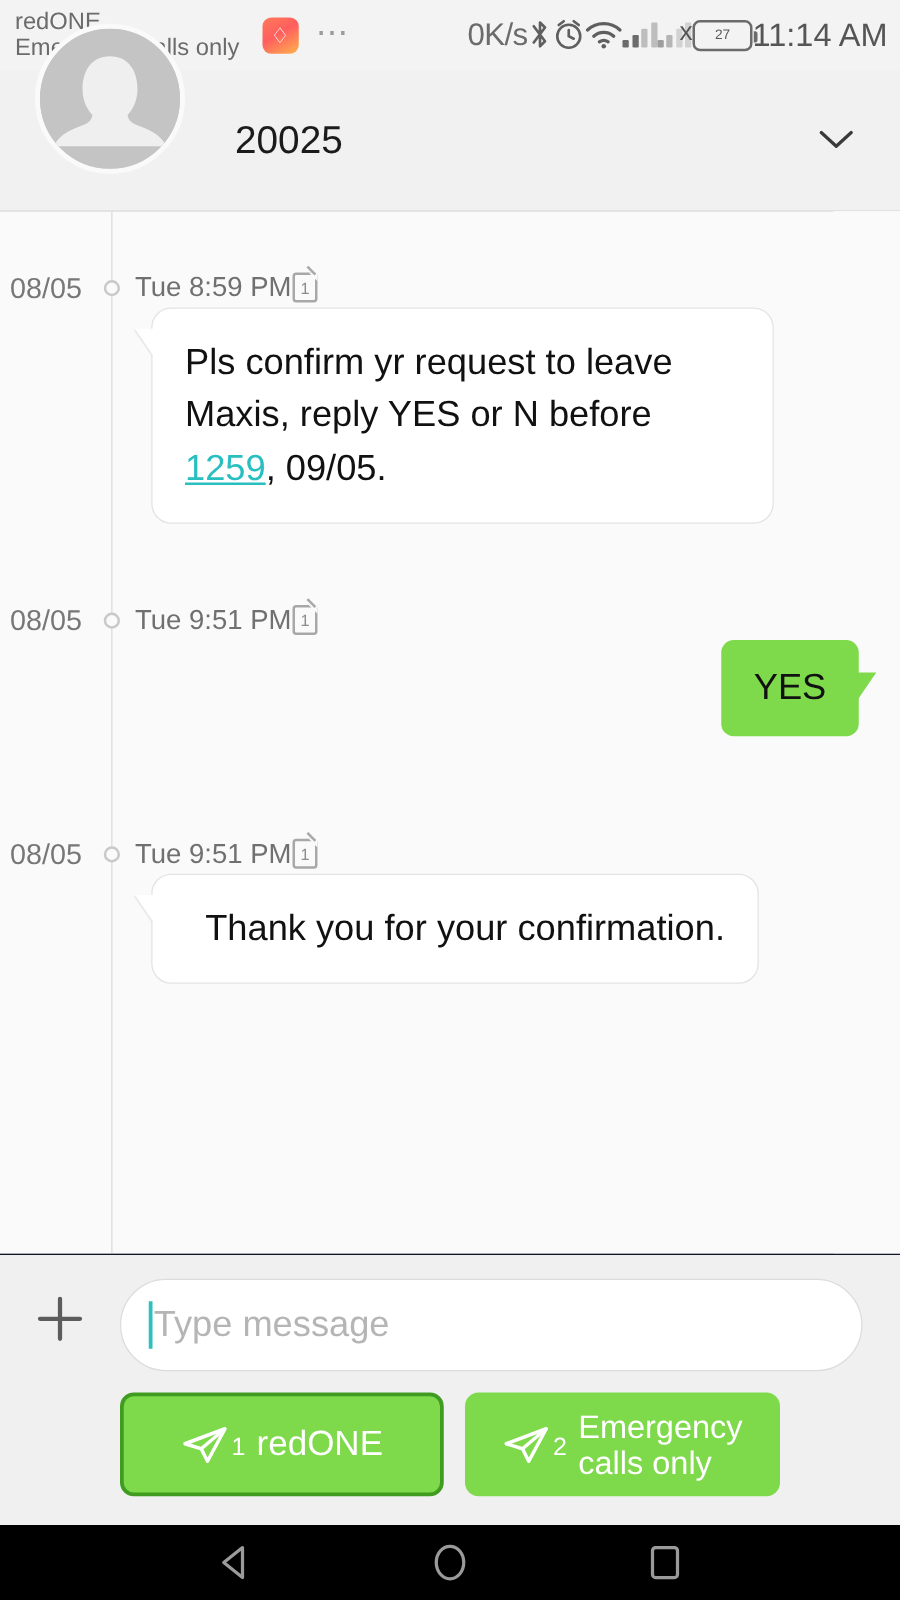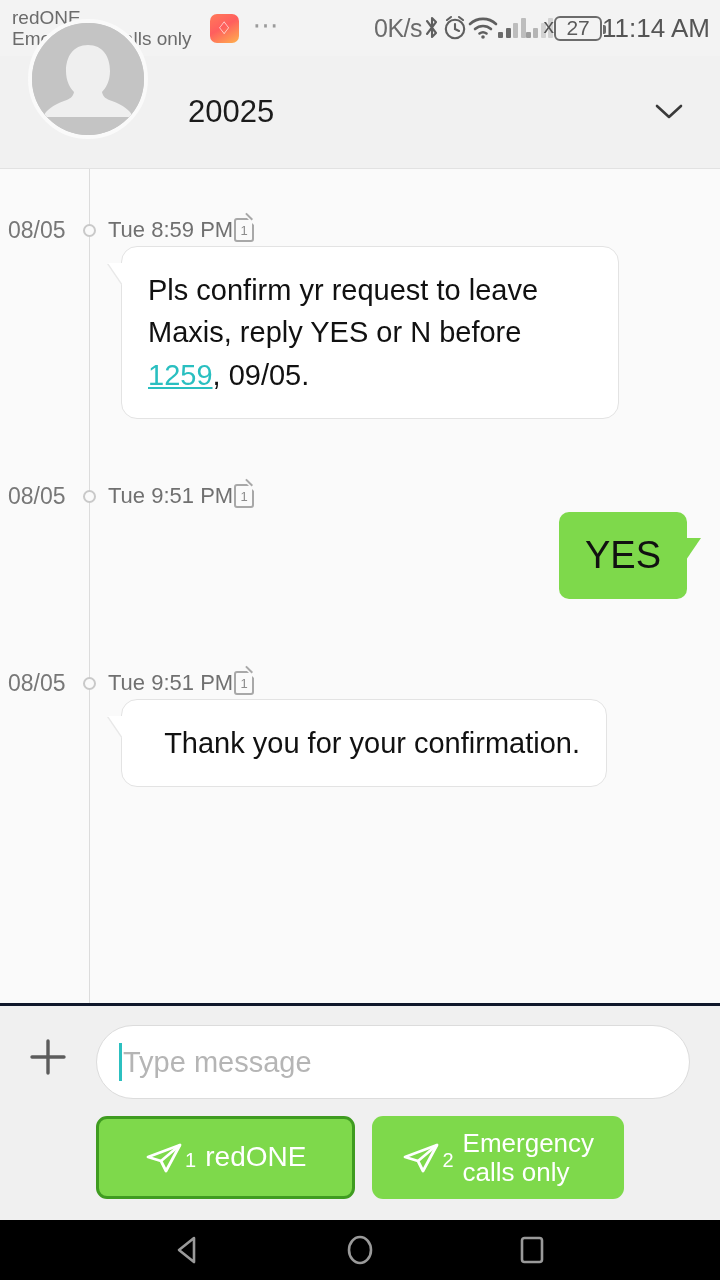--- a/index.html
+++ b/index.html
@@ -46,21 +46,21 @@
   .bars2 i.c2 { height: 10px; background:#b5b5b5;}
   .bars2 i.c3 { height: 15px; background:#d2d2d2;}
   .bars2 i.c4 { height: 20px; background:#d2d2d2;}
   .xmark { font-size: 21px; color: #555; margin-left: -12px; z-index: 2; font-weight: 500;}
   .battery {
     border: 2.5px solid #6b6b6b; border-radius: 6px;
     padding: 0 5px; height: 25px; min-width: 48px;
     display: flex; align-items: center; justify-content: center;
     position: relative;
   }
-  .battery span { font-size: 21px; color: #5a5a5a; }
+  .battery span { font-size: 11px; color: #5a5a5a; }
   .battery::after {
     content: ''; position: absolute; right: -6px; top: 7px;
     width: 3px; height: 9px; background: #6b6b6b; border-radius: 0 2px 2px 0;
   }
   .clock { font-size: 26px; color: #555; }
 
   
   .header {
     position: absolute; top: 56px; left: 0; width: 720px; height: 113px;
     background: #f1f1f1; border-bottom: 1px solid #e2e2e2;
@@ -124,33 +124,33 @@
     width: 0; height: 0;
     border-top: 0 solid transparent;
     border-right: 15px solid #ffffff;
     border-bottom: 22px solid transparent;
     filter: drop-shadow(-1px 1px 0 #e8e8e8);
   }
   .bubble-in a.link { color: #29bfc0; text-decoration: underline; }
   .bubble-out {
     position: absolute; background: #7ed94b;
     border-radius: 10px; padding: 22px 26px;
-    font-size: 38px; color: #111;
+    font-size: 29px; color: #111;
   }
   .bubble-out::after {
     content:''; position:absolute; right: -14px; top: 26px;
     width: 0; height: 0;
     border-left: 15px solid #7ed94b;
     border-bottom: 22px solid transparent;
   }
 
   
   .inputbar {
     position: absolute; top: 1003px; left: 0; width: 720px; height: 217px;
-    background: #f0f0f0; border-top: 3px solid #0f172a;
+    background: #f0f0f0; border-top: 1px solid #0f172a;
   }
   .plus {
     position: absolute; left: 27px; top: 30px;
     width: 42px; height: 42px; color: #5c5c5c;
     display: flex; align-items: center; justify-content: center;
   }
   .textfield {
     position: absolute; left: 96px; top: 19px; width: 594px; height: 74px;
     background: #fff; border: 1px solid #dcdcdc; border-radius: 37px;
     display: flex; align-items: center; padding-left: 22px;

